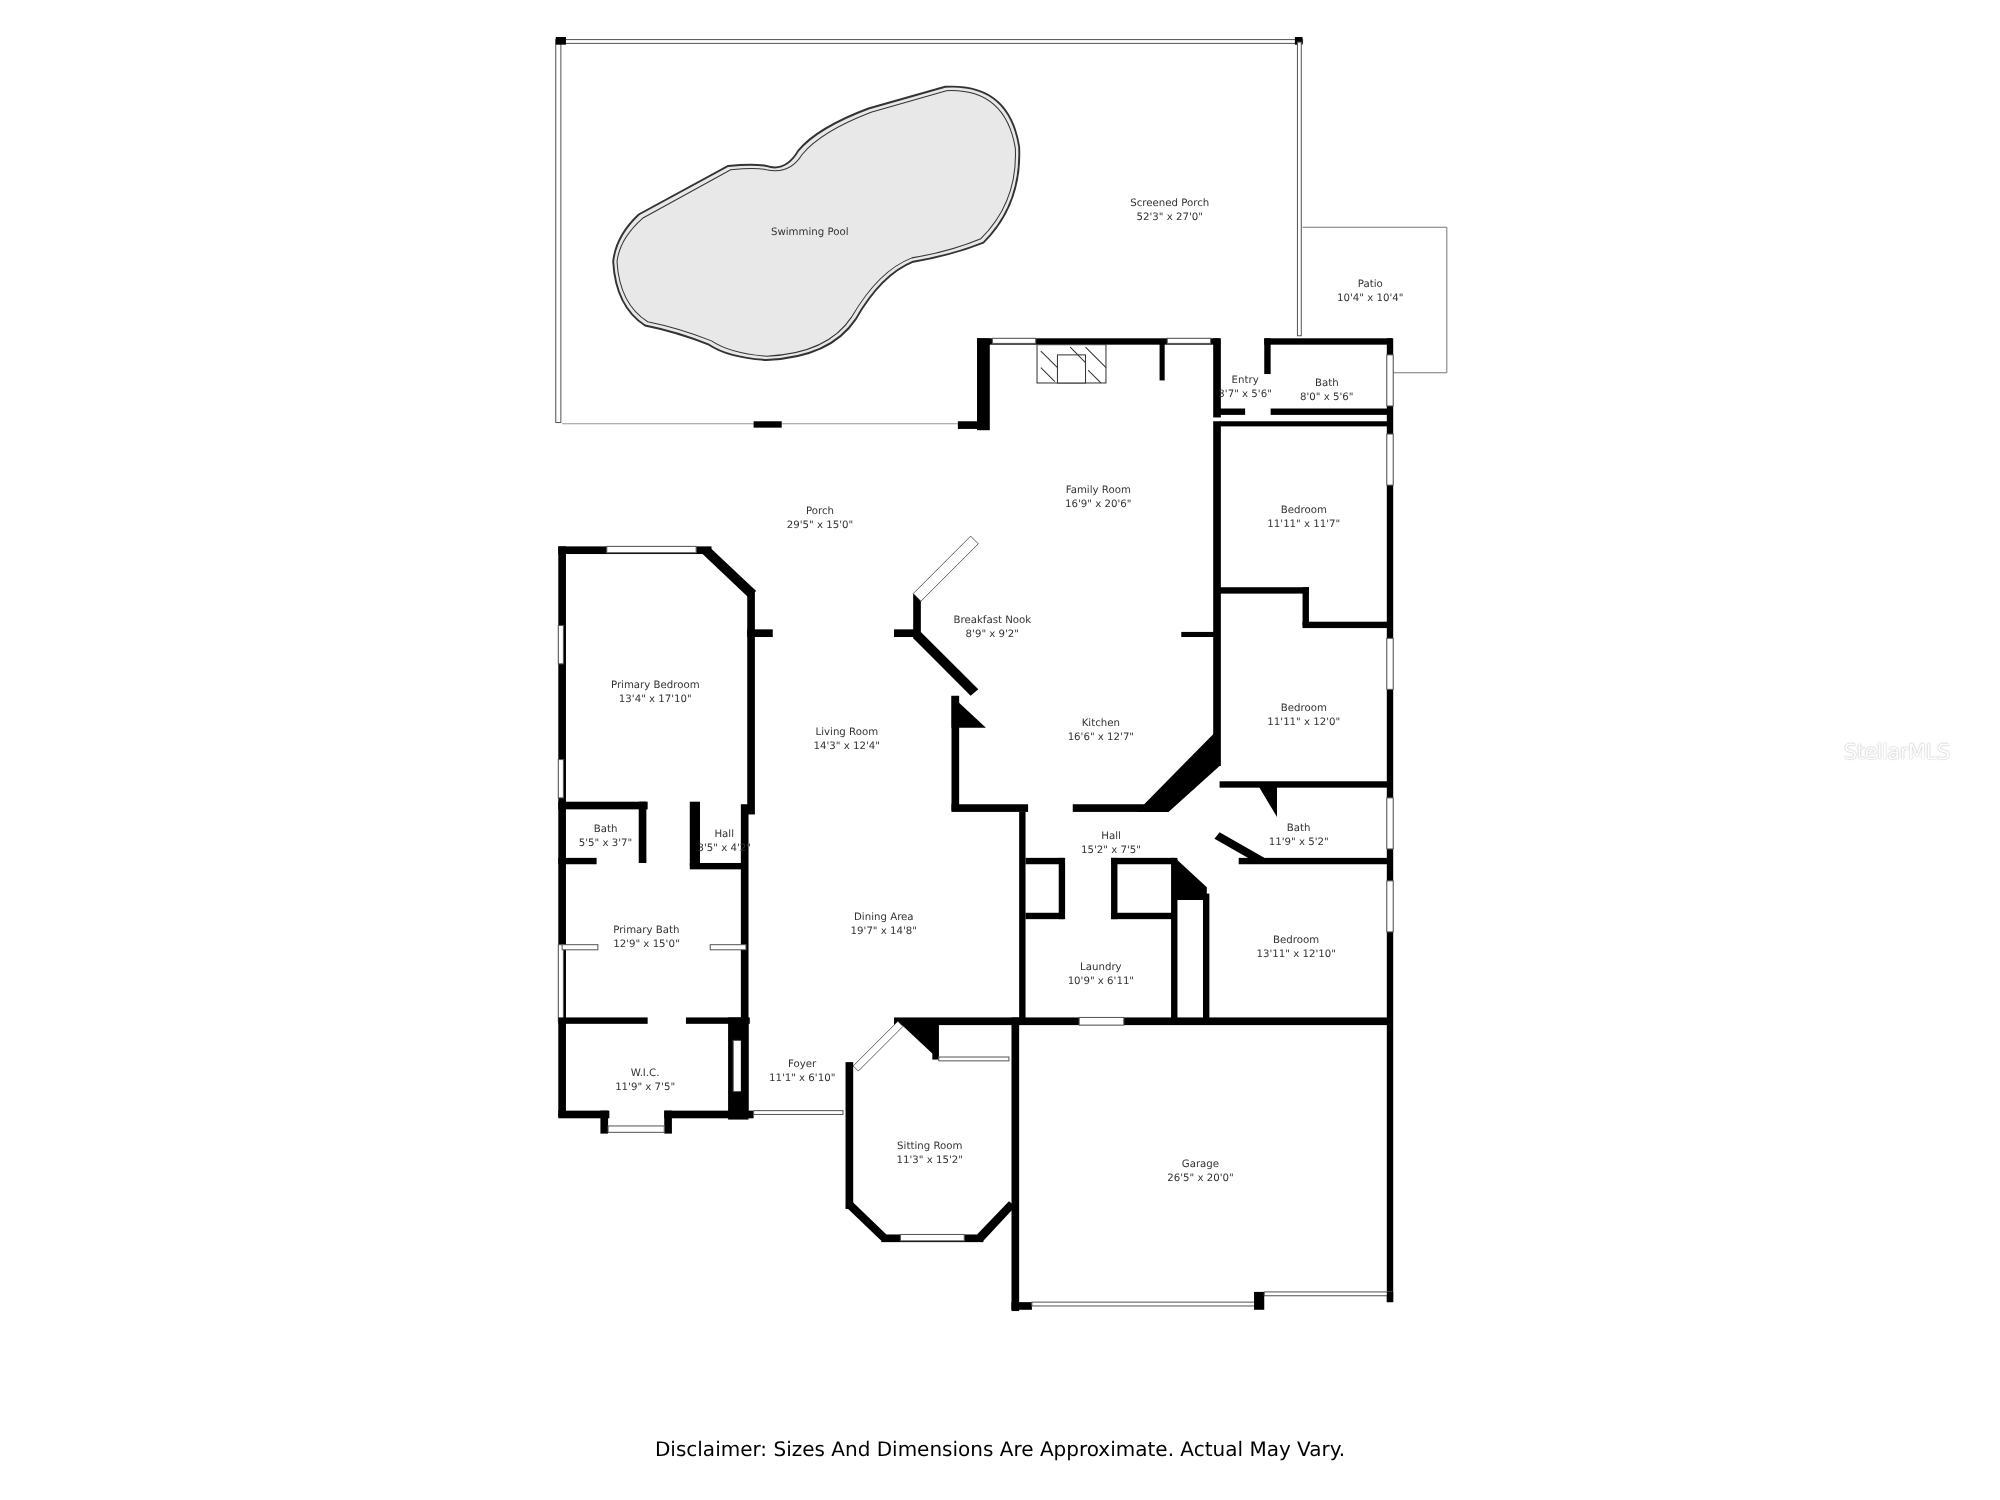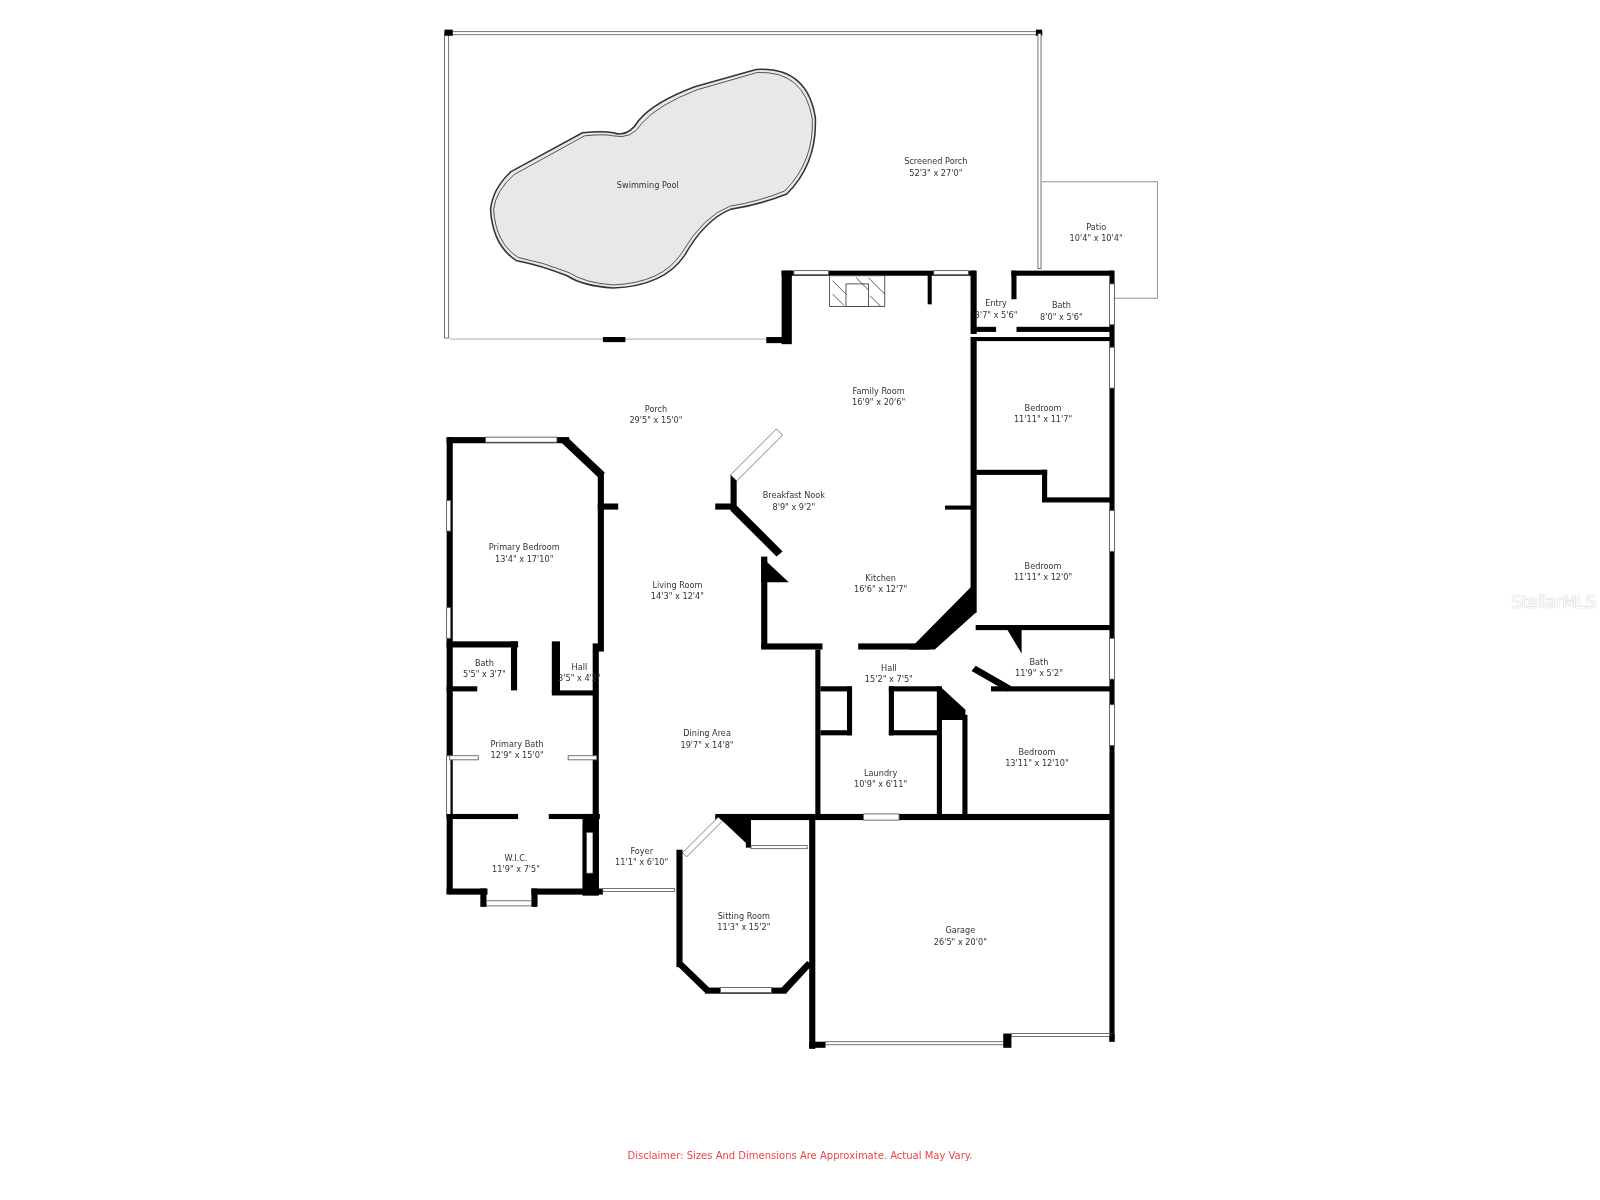--- a/index.html
+++ b/index.html
@@ -1,22 +1,22 @@
 <!DOCTYPE html>
 <html><head>
 <meta charset="utf-8">
 <style>
   html, body { margin:0; padding:0; background:#ffffff; }
   body { width:1600px; height:1200px; overflow:hidden; position:relative; font-family:"DejaVu Sans", sans-serif; }
   #plan { position:absolute; left:0; top:0; width:1600px; height:1200px; }
   .wall { fill:#000; }
   .win { fill:#fff; stroke:#555; stroke-width:0.8; }
   .lbl { font-family:"DejaVu Sans", sans-serif; font-size:8px; fill:#333; text-anchor:middle; }
-  .disclaimer { position:absolute; left:0; width:1600px; top:1150px; text-align:center; font-family:"DejaVu Sans", sans-serif; font-size:10px; color:#ef4444; }
-  .watermark { position:absolute; left:1475px; top:592px; font-family:"DejaVu Sans", sans-serif; font-size:17px; color:#fff; text-shadow:0 0 1px #bbb,0 0 1px #bbb; letter-spacing:-0.5px;margin-left:36px; }
+  .disclaimer { position:absolute; left:0; width:1600px; top:1150px; text-align:center; font-family:"DejaVu Sans", sans-serif; font-size:16px; color:#000000; }
+  .watermark { position:absolute; left:1475px; top:592px; font-family:"DejaVu Sans", sans-serif; font-size:17px; color:#fff; text-shadow:0 0 1px #bbb,0 0 1px #bbb; letter-spacing:-0.5px; }
 </style>
 </head>
 <body>
 
 <svg id="plan" viewBox="0 0 1566 1175" xmlns="http://www.w3.org/2000/svg">
 
   <g>
     <rect x="437" y="31" width="583" height="3" class="win"></rect>
     <rect x="435" y="31" width="4" height="300" class="win"></rect>
     <rect x="435" y="29" width="8" height="6" class="wall"></rect>

